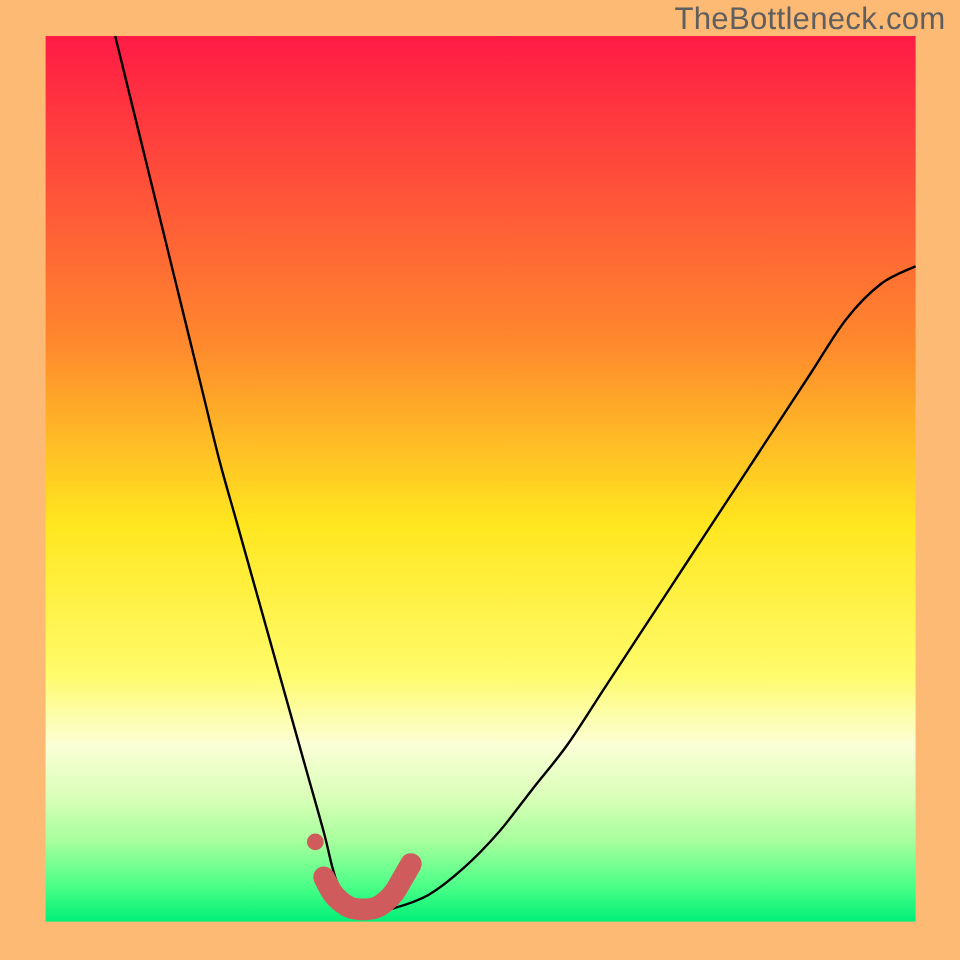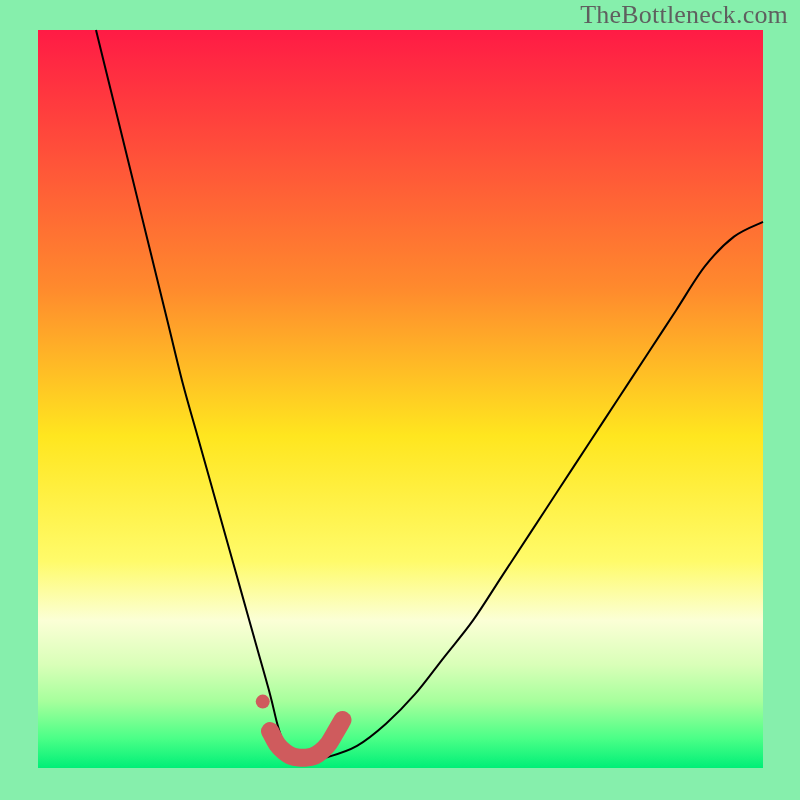--- a/index.html
+++ b/index.html
@@ -10,22 +10,21 @@
     background: #000;
     overflow: hidden;
     font-family: Arial, Helvetica, sans-serif;
   }
   .frame {
     position: absolute;
     top: 0;
     left: 0;
     width: 800px;
     height: 800px;
-    background: #86efac;
-    font-family: Liberation Serif, serif;
+    background: #fdba74;
   }
   .watermark {
     position: absolute;
     top: 0;
     right: 12px;
     color: #5f5f5f;
     font-size: 26px;
     letter-spacing: 0.2px;
     font-weight: 500;
     z-index: 10;

